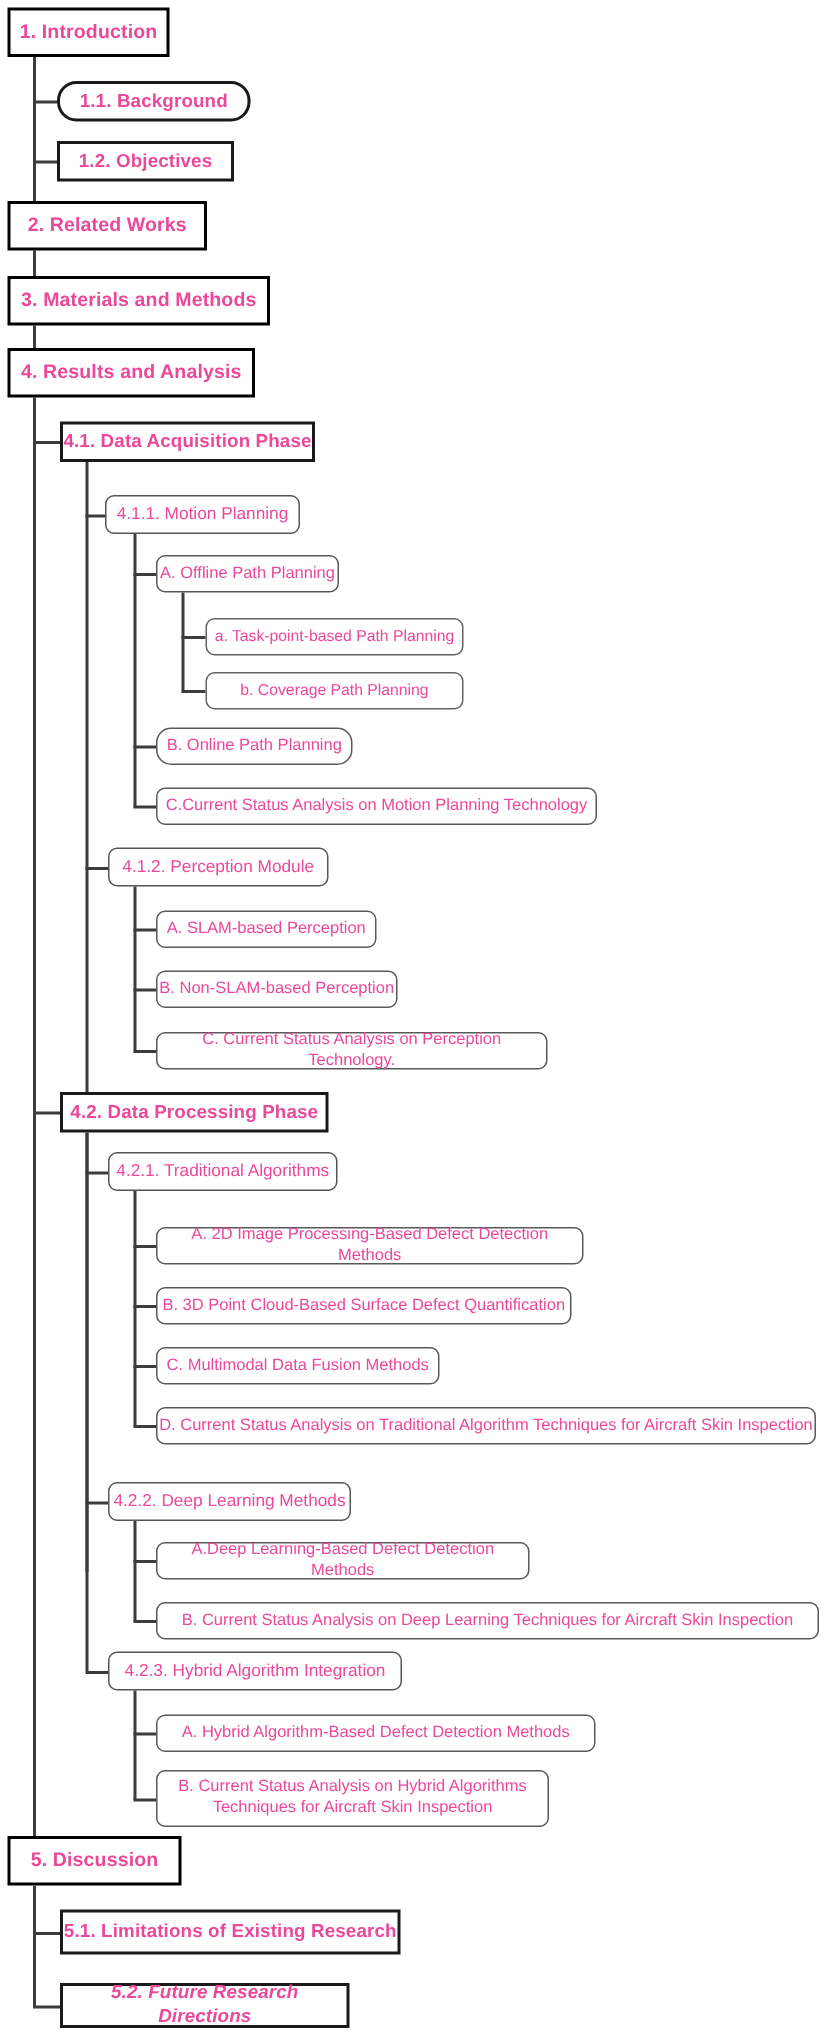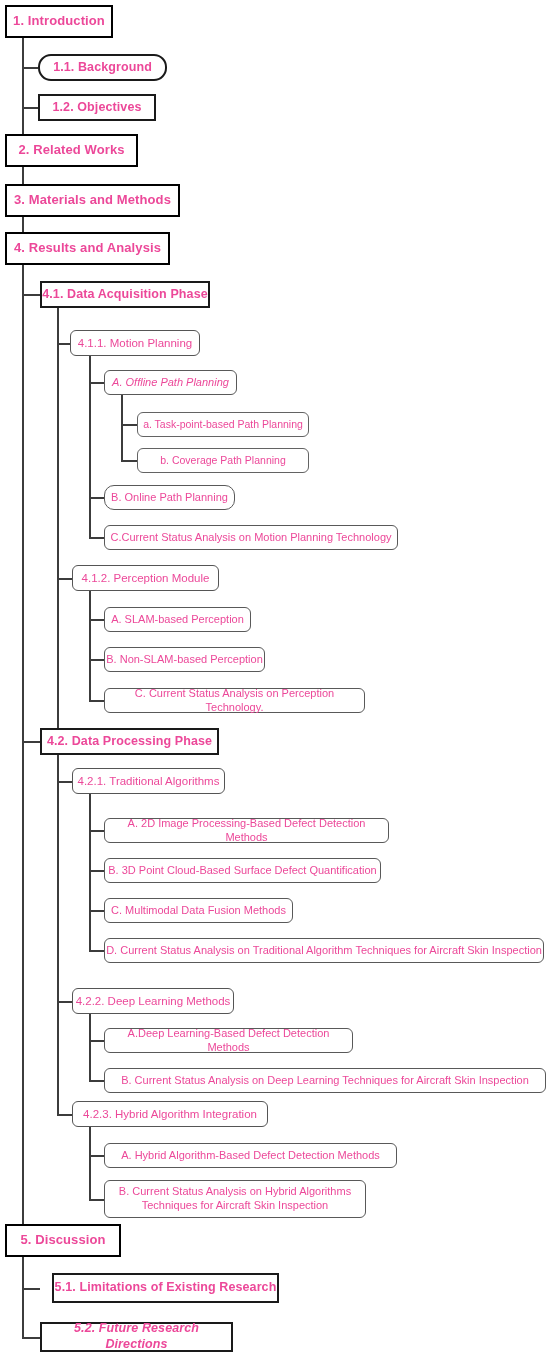--- a/index.html
+++ b/index.html
@@ -113,21 +113,21 @@
     <div class="conn h" style="left: 22px; top: 1288px; width: 18px;"></div>
     <div class="conn h" style="left: 22px; top: 1337px; width: 18px;"></div>
     <div class="node lv1" style="left: 5px; top: 5px; width: 108px; height: 33px;">1. Introduction</div>
     <div class="node lv2" style="left: 38px; top: 54px; width: 129px; height: 27px; border-radius: 13px;">1.1. Background</div>
     <div class="node lv2" style="left: 38px; top: 94px; width: 118px; height: 27px;">1.2. Objectives</div>
     <div class="node lv1" style="left: 5px; top: 134px; width: 133px; height: 33px;">2. Related Works</div>
     <div class="node lv1" style="left: 5px; top: 184px; width: 175px; height: 33px;">3. Materials and Methods</div>
     <div class="node lv1" style="left: 5px; top: 232px; width: 165px; height: 33px;">4. Results and Analysis</div>
     <div class="node lv2" style="left: 40px; top: 281px; width: 170px; height: 27px;">4.1. Data Acquisition Phase</div>
     <div class="node lv3" style="left: 56px; top: 330px; width: 130px; height: 26px; margin-left: 14px;">4.1.1. Motion Planning</div>
-    <div class="node lv4" style="left: 104px; top: 370px; width: 133px; height: 25px; font-style: italic;">A. Offline Path Planning</div>
+    <div class="node lv4" style="left: 104px; top: 370px; width: 122px; height: 25px;">A. Offline Path Planning</div>
     <div class="node lv5" style="left: 137px; top: 412px; width: 172px; height: 25px;">a. Task-point-based Path Planning</div>
     <div class="node lv5" style="left: 137px; top: 448px; width: 172px; height: 25px;">b. Coverage Path Planning</div>
     <div class="node lv4" style="left: 104px; top: 485px; width: 131px; height: 25px; border-radius: 10px;">B. Online Path Planning</div>
     <div class="node lv4" style="left: 104px; top: 525px; width: 294px; height: 25px;">C.Current Status Analysis on Motion Planning Technology</div>
     <div class="node lv3" style="left: 72px; top: 565px; width: 147px; height: 26px;">4.1.2. Perception Module</div>
     <div class="node lv4" style="left: 104px; top: 607px; width: 147px; height: 25px;">A. SLAM-based Perception</div>
     <div class="node lv4" style="left: 104px; top: 647px; width: 161px; height: 25px;">B. Non-SLAM-based Perception</div>
     <div class="node lv4" style="left: 104px; top: 688px; width: 261px; height: 25px;">C. Current Status Analysis on Perception Technology.</div>
     <div class="node lv2" style="left: 40px; top: 728px; width: 179px; height: 27px;">4.2. Data Processing Phase</div>
     <div class="node lv3" style="left: 72px; top: 768px; width: 153px; height: 26px;">4.2.1. Traditional Algorithms</div>
@@ -136,15 +136,15 @@
     <div class="node lv4" style="left: 104px; top: 898px; width: 189px; height: 25px;">C. Multimodal Data Fusion Methods</div>
     <div class="node lv4" style="left: 104px; top: 938px; width: 440px; height: 25px;">D. Current Status Analysis on Traditional Algorithm Techniques for Aircraft Skin Inspection</div>
     <div class="node lv3" style="left: 72px; top: 988px; width: 162px; height: 26px;">4.2.2. Deep Learning Methods</div>
     <div class="node lv4" style="left: 104px; top: 1028px; width: 249px; height: 25px;">A.Deep Learning-Based Defect Detection Methods</div>
     <div class="node lv4" style="left: 104px; top: 1068px; width: 442px; height: 25px;">B. Current Status Analysis on Deep Learning Techniques for Aircraft Skin Inspection</div>
     <div class="node lv3" style="left: 72px; top: 1101px; width: 196px; height: 26px;">4.2.3. Hybrid Algorithm Integration</div>
     <div class="node lv4" style="left: 104px; top: 1143px; width: 293px; height: 25px;">A. Hybrid Algorithm-Based Defect Detection Methods</div>
     <div class="node lv4" style="left: 104px; top: 1180px; width: 262px; height: 38px;">B. Current Status Analysis on Hybrid Algorithms
 Techniques for Aircraft Skin Inspection</div>
     <div class="node lv1" style="left: 5px; top: 1224px; width: 116px; height: 33px;">5. Discussion</div>
-    <div class="node lv2" style="left: 52px; top: 1273px; width: 227px; height: 30px;">5.1. Limitations of Existing Research</div>
+    <div class="node lv2" style="left: 40px; top: 1273px; width: 227px; height: 30px;">5.1. Limitations of Existing Research</div>
     <div class="node lv2" style="left: 40px; top: 1322px; width: 193px; height: 30px; font-style: italic;">5.2. Future Research Directions</div>
   </div>
 
 </body></html>

